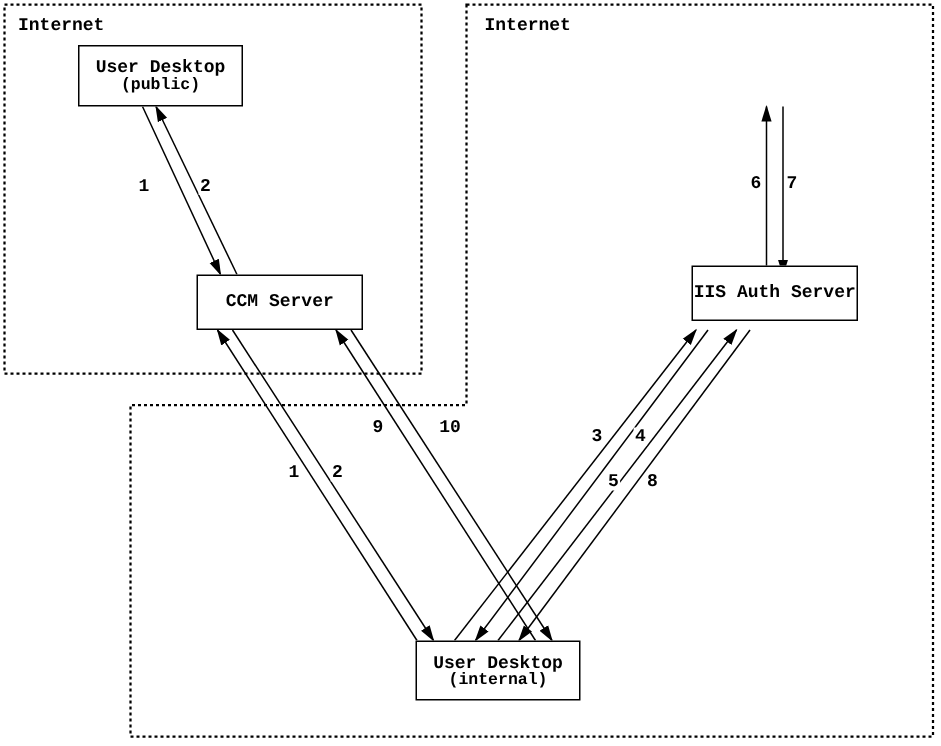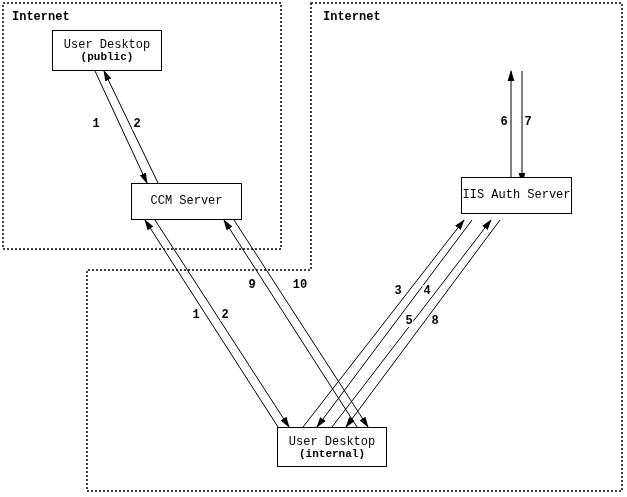--- a/index.html
+++ b/index.html
@@ -21,21 +21,21 @@
     border: 1px solid #000000;
     background: #ffffff;
     display: flex;
     flex-direction: column;
     align-items: center;
     justify-content: center;
     text-align: center;
   }
   .node-title {
     font-size: 12px;
-    font-weight: normal;
+    font-weight: bold;
     line-height: 13px;
     white-space: nowrap;
   }
   .node-subtitle {
     font-size: 11px;
     font-weight: bold;
     line-height: 10px;
     white-space: nowrap;
   }
   .region-label {

